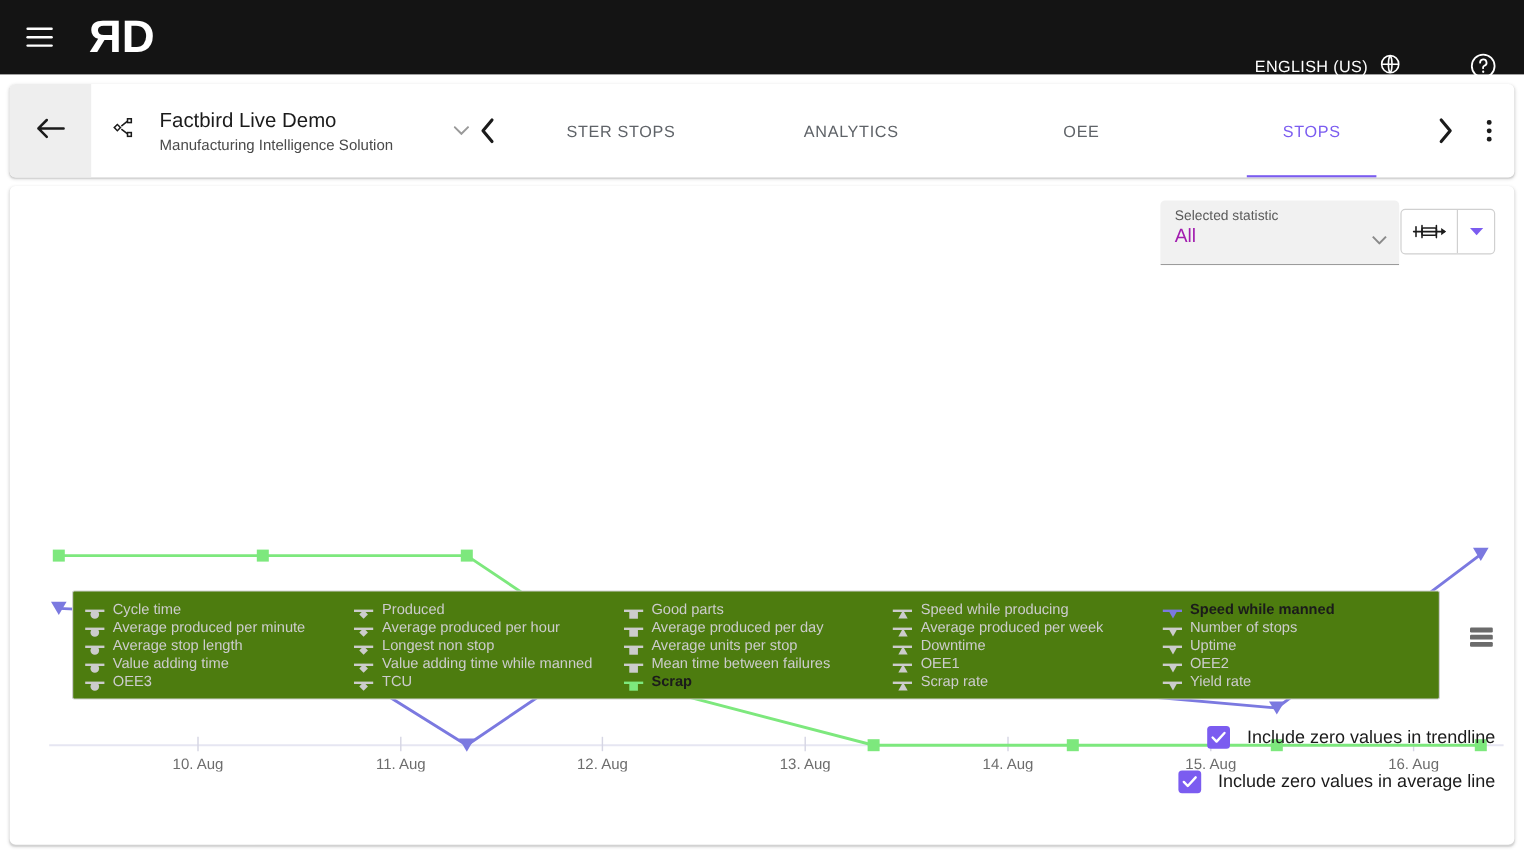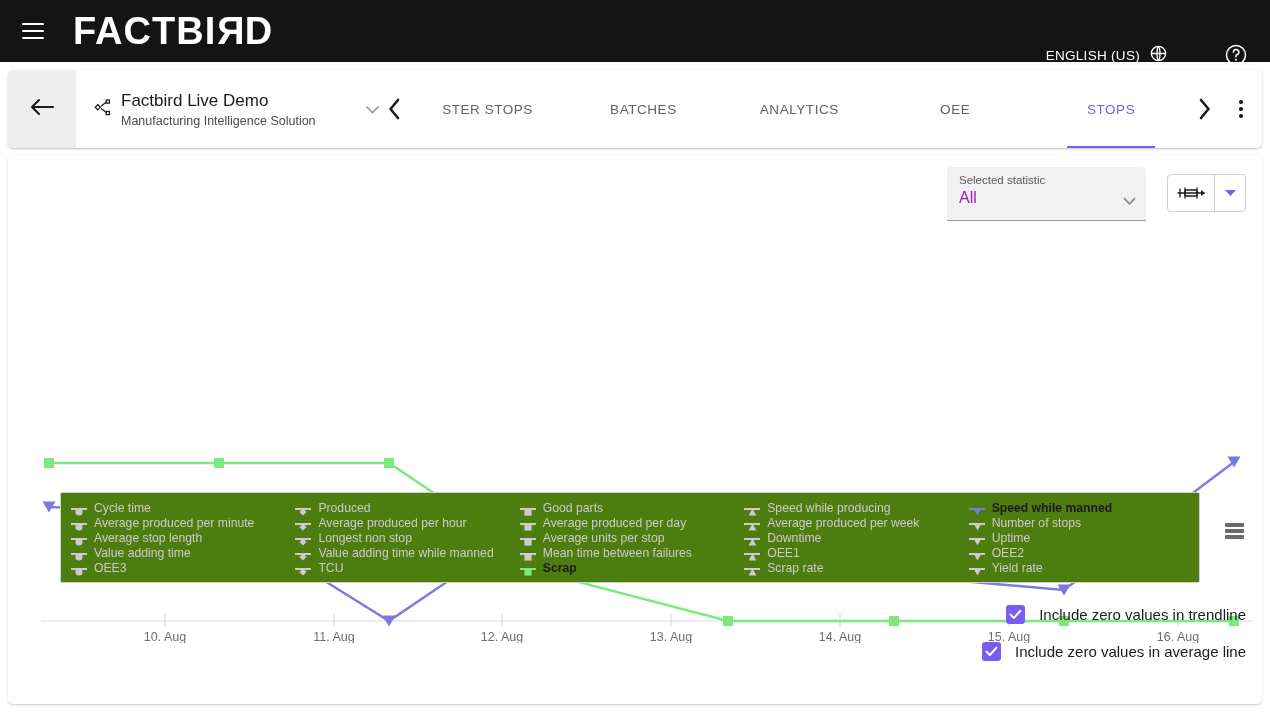--- a/index.html
+++ b/index.html
@@ -56,21 +56,21 @@
   .back-cell {
     width: 68px; background: #eeeeee;
     display: flex; align-items: center; justify-content: center;
     cursor: pointer;
   }
   .project {
     display: flex; align-items: center;
     padding-left: 18px; min-width: 250px;
     cursor: pointer;
   }
-  .project-texts { margin-left: 8px; }
+  .project-texts { margin-left: 20px; }
   .project-title { font-size: 17px; color: #1b1b1b; line-height: 1.25; }
   .project-sub { font-size: 12.5px; color: #4a4a4a; margin-top: 2px; }
   .project-caret { margin-left: 50px; }
   .tabs { flex: 1; display: flex; align-items: center; }
   .chev { padding: 0 8px; cursor: pointer; display: flex; align-items: center; }
   .tab {
     flex: 1; text-align: center;
     font-size: 13.5px; letter-spacing: .55px;
     color: #5f6368; cursor: pointer;
     position: relative; height: 78px;
@@ -92,21 +92,21 @@
   .panel {
     position: absolute; top: 155px; left: 8px;
     width: 1254px; height: 549px;
     background: #ffffff;
     border-radius: 5px;
     box-shadow: 0 1px 3px rgba(0,0,0,.15), 0 1px 1px rgba(0,0,0,.07);
   }
 
   
   .stat-select {
-    position: absolute; top: 12px; left: 939px;
+    position: absolute; top: 12px; left: 959px;
     width: 199px; height: 54px;
     background: #f1f1f1;
     border-radius: 4px 4px 0 0;
     border-bottom: 1px solid #9b9b9b;
     padding: 7px 12px 0 12px;
     cursor: pointer;
   }
   .stat-label { font-size: 11.5px; color: #5a5a5a; }
   .stat-value { font-size: 16px; color: #a21caf; margin-top: 3px; }
   .stat-caret { position: absolute; right: 10px; top: 24px; }
@@ -168,21 +168,20 @@
 </head>
 <body>
 
 <div class="topbar">
   <div class="hamburger">
     <span></span>
       <span></span>
       <span></span>
   </div>
   <div class="brand">
-    <span>FACTBI</span>
       <span class="flip">R</span>
       <span>D</span>
   </div>
   <div class="topbar-right">
     <div class="lang">
       <span>ENGLISH (US)</span>
       <span>
         <svg width="19" height="19" viewBox="0 0 24 24" fill="none" stroke="#ffffff" stroke-width="1.7">
           <circle cx="12" cy="12" r="9"></circle>
           <path d="M3 12h18M12 3c2.5 2.8 2.5 15.2 0 18M12 3c-2.5 2.8-2.5 15.2 0 18"></path>
@@ -229,23 +228,20 @@
   </div>
 
   <div class="tabs">
     <span class="chev">
       <svg width="15" height="22" viewBox="0 0 15 22" fill="none" stroke="#1b1b1b" stroke-width="2.6" stroke-linecap="round" stroke-linejoin="round">
           <path d="M11 2 3.5 11 11 20"></path>
         </svg>
     </span>
     <div class="tab">
         <span>STER STOPS</span>
-      </div>
-    <div class="tab">
-        <span>BATCHES</span>
       </div>
     <div class="tab">
         <span>ANALYTICS</span>
       </div>
     <div class="tab">
         <span>OEE</span>
       </div>
     <div class="tab active">
         <span>STOPS</span>
       </div>

